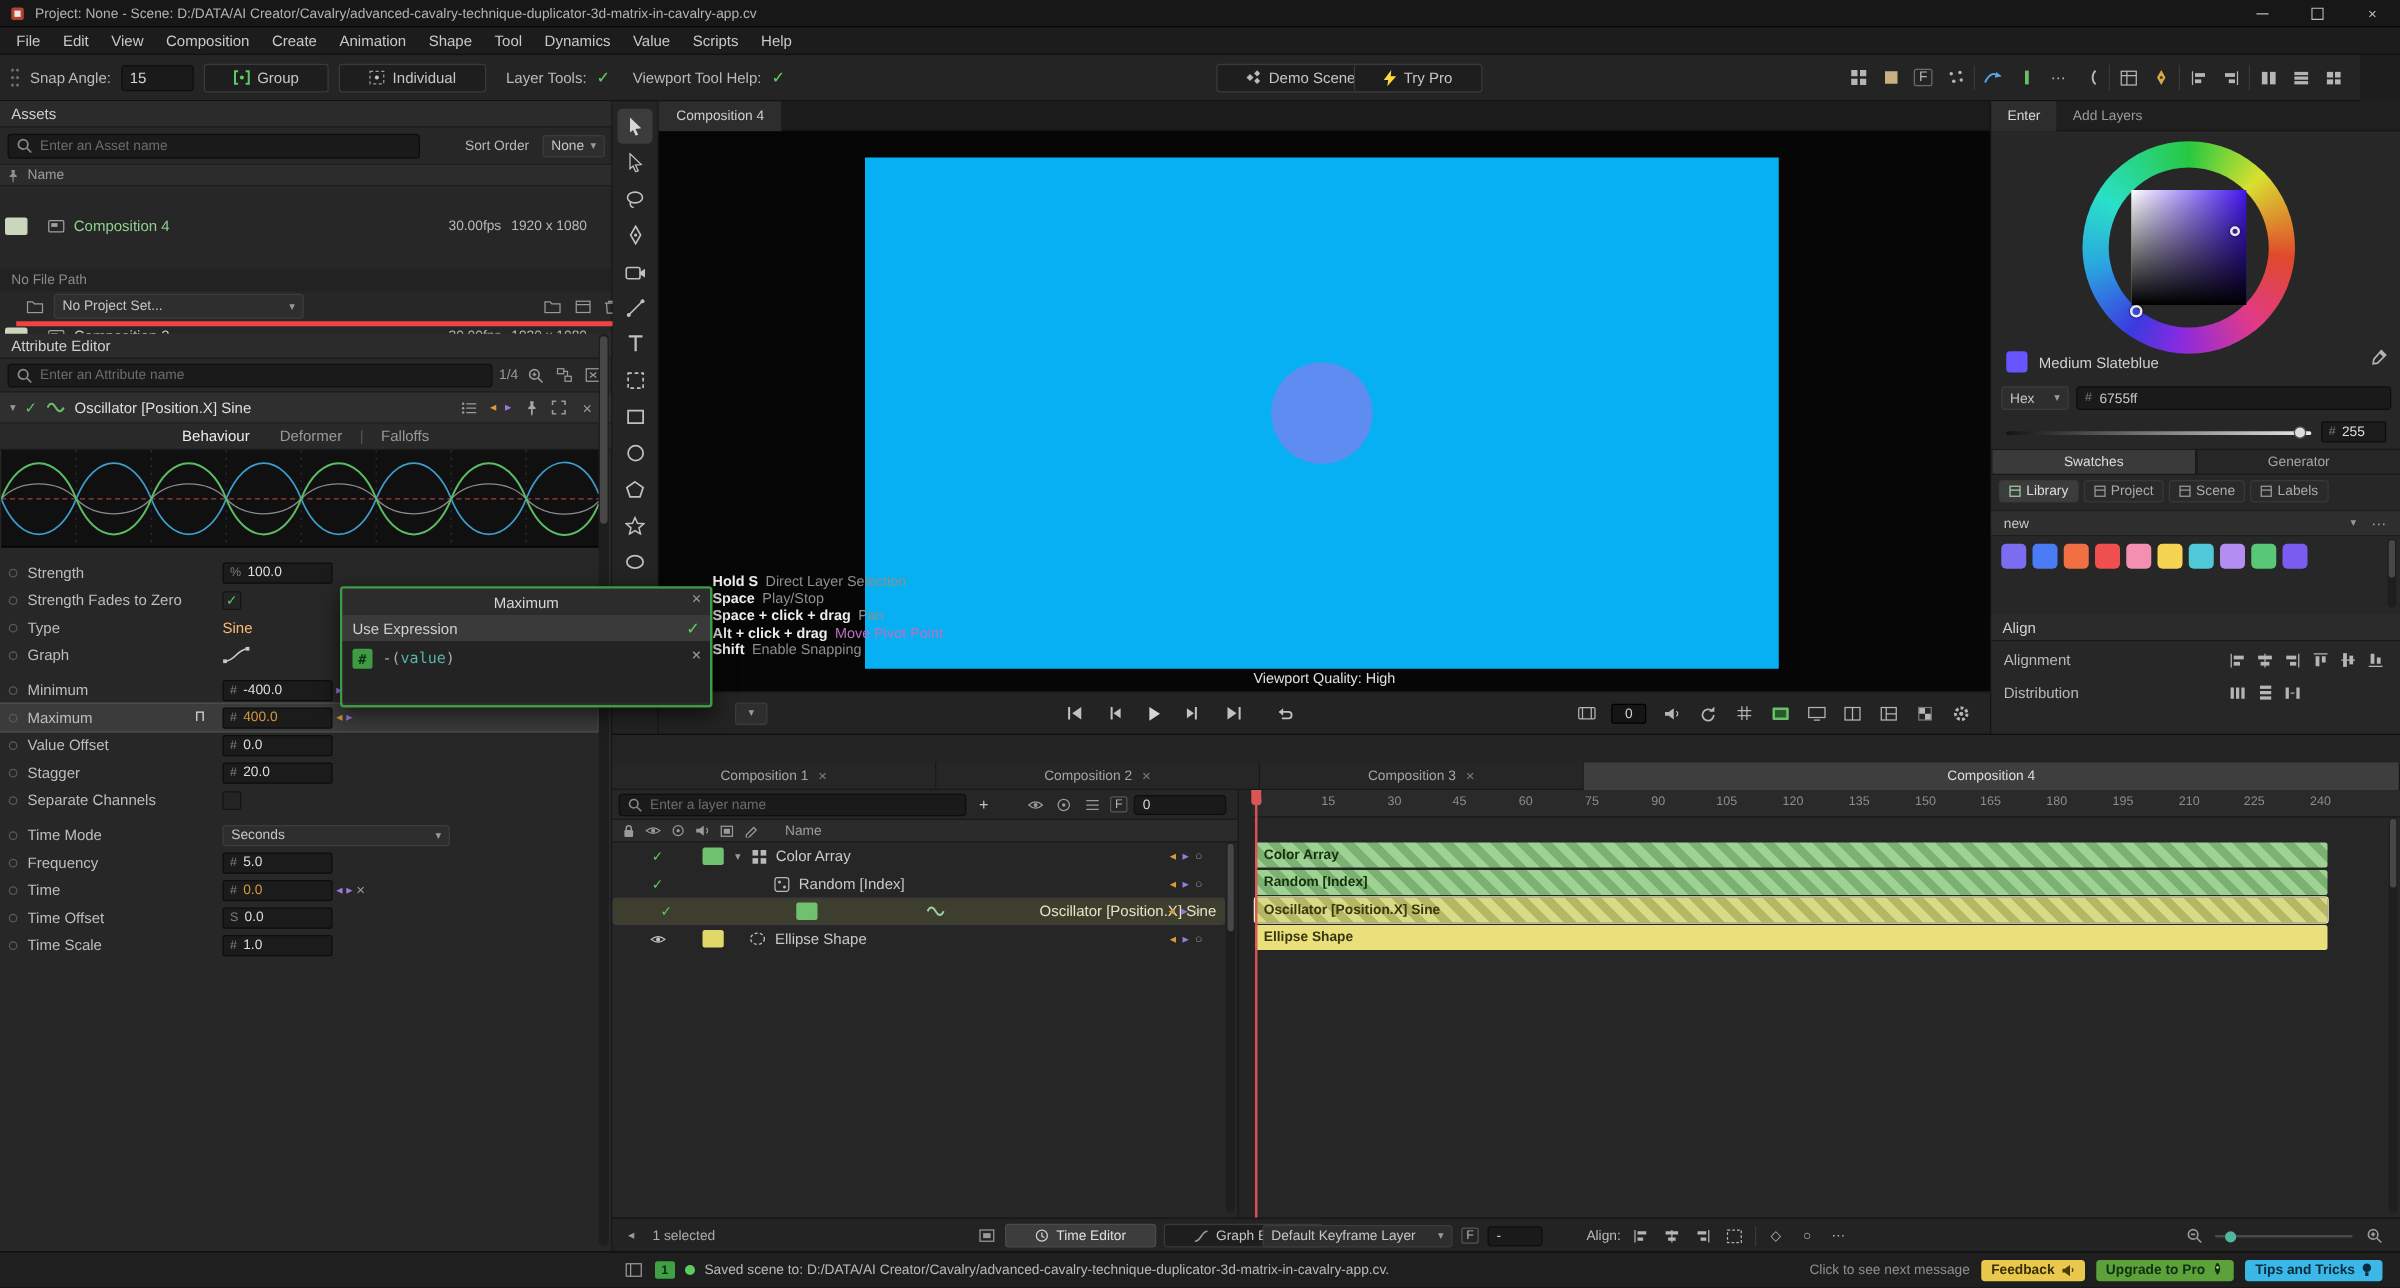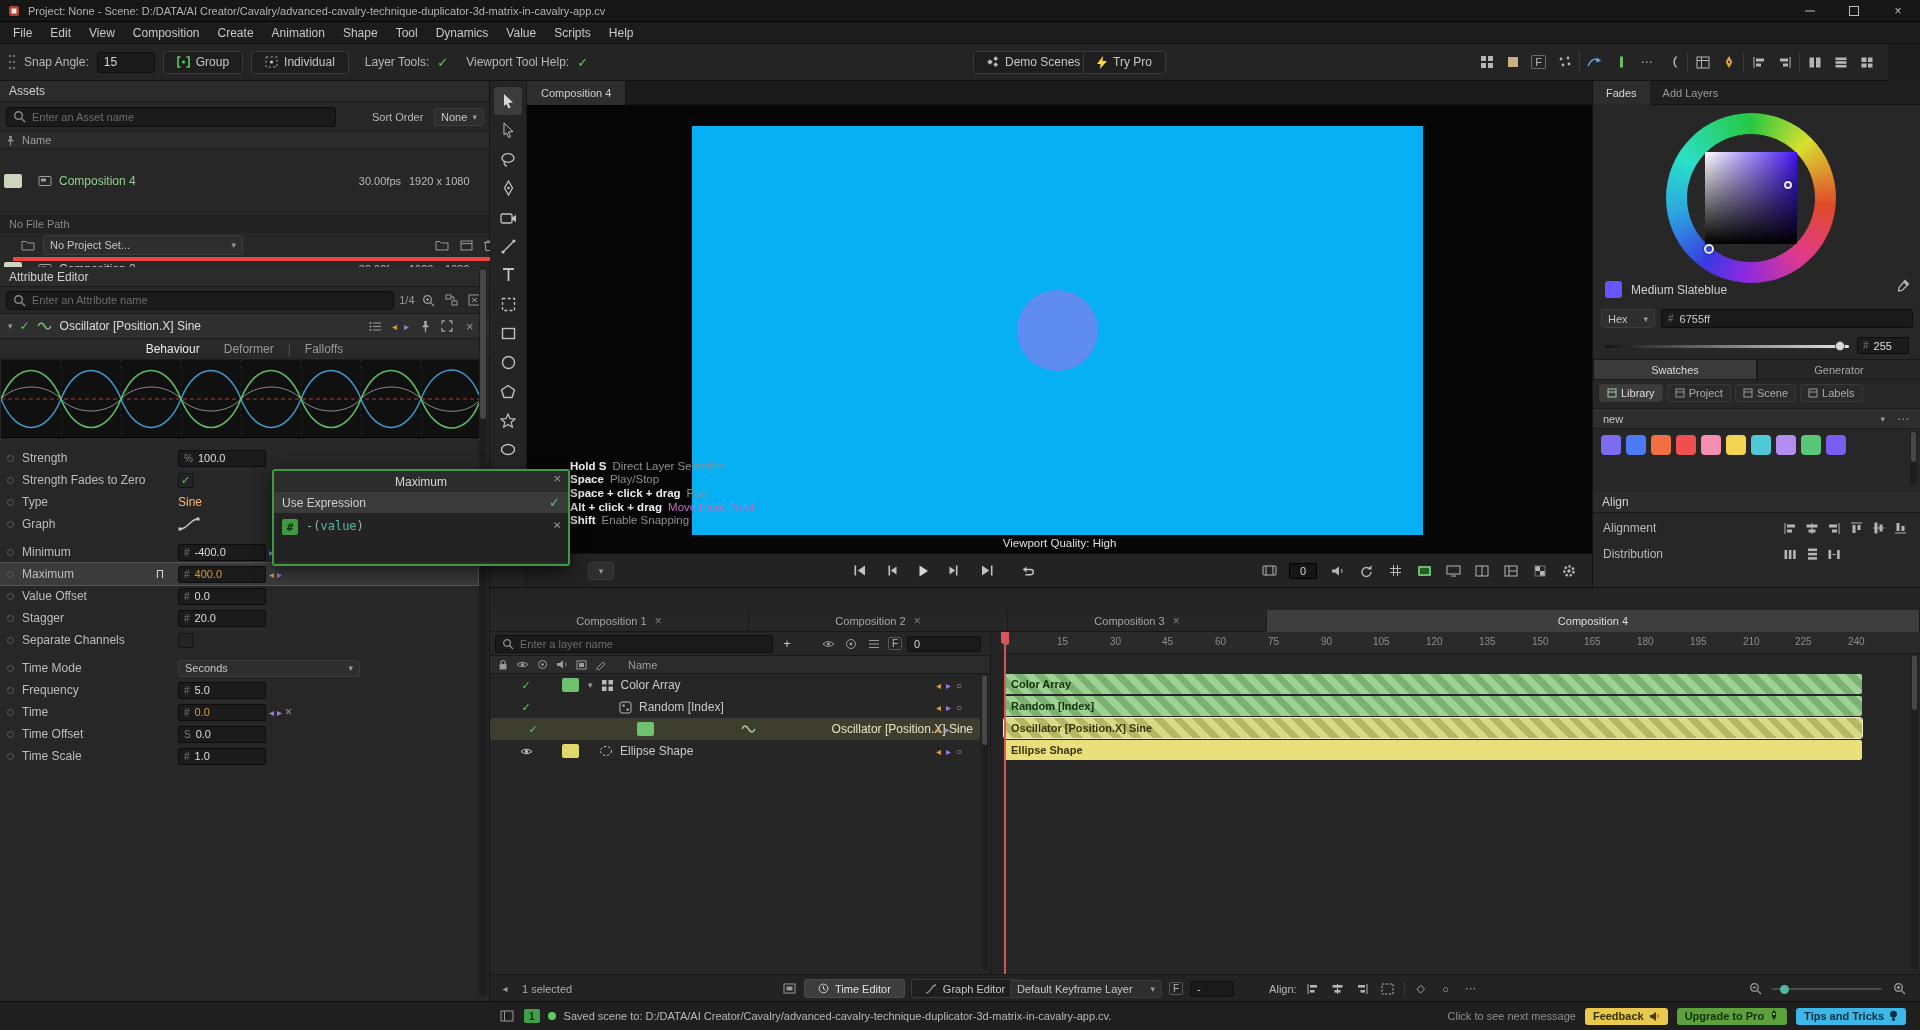--- a/index.html
+++ b/index.html
@@ -10,21 +10,21 @@
 .r{position:absolute}
 .flex{display:flex;align-items:center}
 
 .tb{background:#171717;border-bottom:1px solid #000;display:flex;align-items:center;padding:0 8px;gap:8px}
 .tbt{color:#b3b3b3;font-size:11px;white-space:nowrap}
 .winbtns{position:absolute;right:0;top:0;height:22px;display:flex}
 .wb{width:44px;height:22px;display:flex;align-items:center;justify-content:center;color:#bdbdbd;font-size:12px}
 .mb{background:#1c1c1c;border-bottom:1px solid #101010;display:flex;align-items:center;padding-left:4px}
 .mi{padding:0 9px;color:#c9c9c9;font-size:12px;line-height:22px}
 .tbar{background:#242424;border-bottom:1px solid #121212;display:flex;align-items:center;padding:0 8px;gap:8px}
-.btn{background:#1e1e1e;border:1px solid #3a3a3a;border-radius:3px;display:inline-flex;align-items:center;gap:6px;padding:0 13px;height:23px;color:#c6c6c6;font-size:12px;white-space:nowrap}
+.btn{background:#1e1e1e;border:1px solid #3a3a3a;border-radius:3px;display:inline-flex;align-items:center;gap:6px;padding:0 23px;height:23px;color:#c6c6c6;font-size:12px;white-space:nowrap}
 .ninp{background:#1a1a1a;border:1px solid #0e0e0e;border-radius:3px;color:#d6d6d6;height:21px;font-size:12px;padding:0 6px}
 .chk{color:#5ecb5e;font-weight:bold;font-size:13px}
 .sep{width:1px;background:#383838;height:20px}
 .ibtn{display:inline-flex;align-items:center;justify-content:center;width:23px;height:23px;border-radius:3px;color:#b0b0b0;font-size:13px}
 .lbl{color:#b9b9b9;white-space:nowrap}
 
 .phead{background:#2b2b2b;color:#d0d0d0;display:flex;align-items:center;padding:0 9px;border-bottom:1px solid #191919;font-size:12px}
 .inpw{background:#1a1a1a;border:1px solid #0e0e0e;border-radius:3px;display:flex;align-items:center;gap:6px;padding:0 6px}
 .sin{background:transparent;border:0;color:#c9c9c9;font-size:11px;flex:1;min-width:0}
 .sin::placeholder{color:#6c6c6c}
@@ -810,21 +810,21 @@
               <circle cx="8" cy="8" r="1.7" fill="#b5b5b5"></circle>
             </svg>
           </span>
       </div>
     </div>
   </div>
 
   <div class="r" style="left:1592px;top:81px;width:328px;height:506px;background:#272727;border-left:1px solid #141414">
     <div class="flex" style="height:24px;background:#1f1f1f;border-bottom:1px solid #141414">
       <div class="rtab on">
-          <span>Fades</span>
+          <span>Enter</span>
         </div>
       <div class="rtab">
           <span>Add Layers</span>
         </div>
     </div>
     <div class="wheel" style="left:73px;top:32px">
       <div class="ring"></div>
       <div class="sv"></div>
       <div class="ind" style="left:38px;top:131px"></div>
       <div class="ind" style="left:118px;top:68px;width:8px;height:8px"></div>

